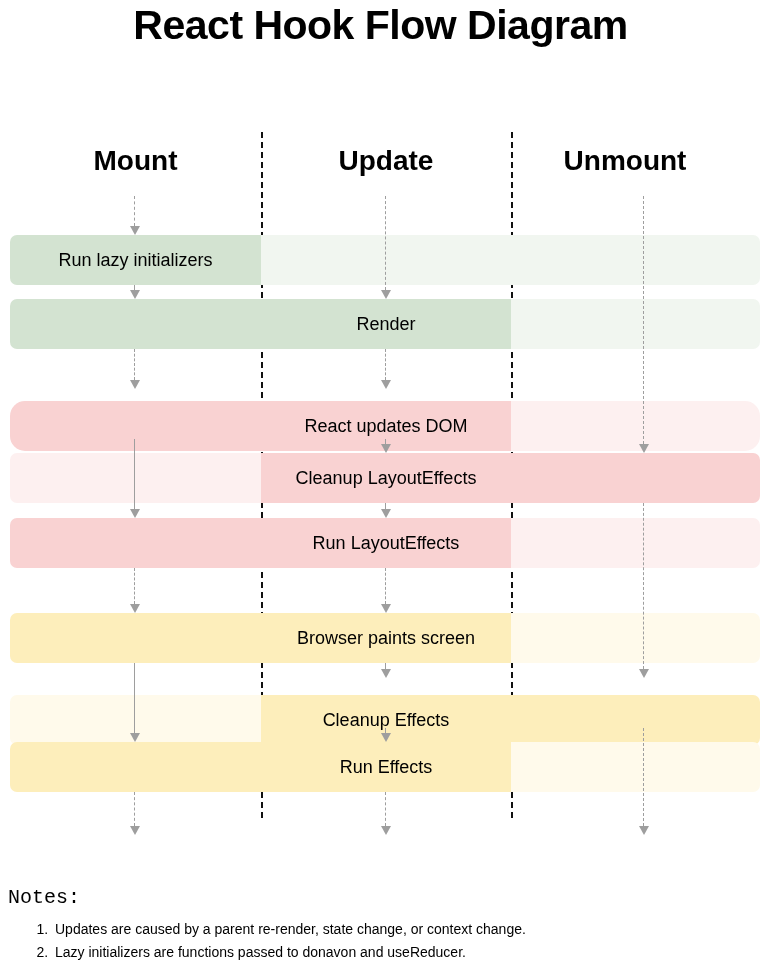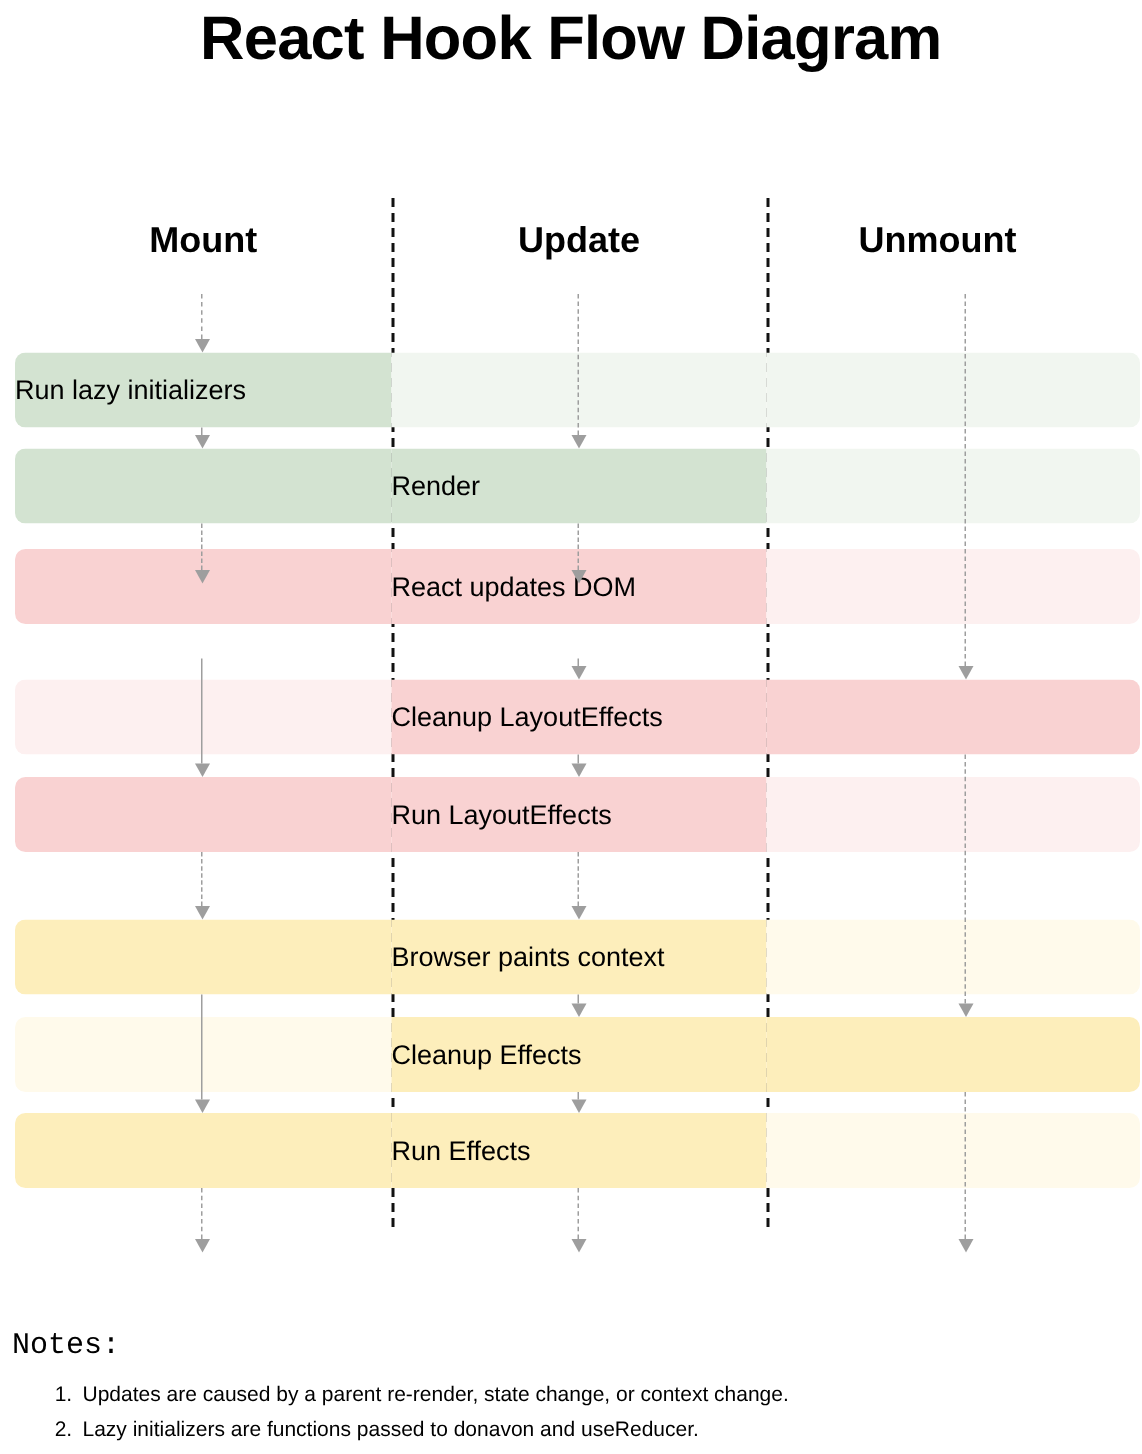--- a/index.html
+++ b/index.html
@@ -15,21 +15,21 @@
     position:absolute;top:2px;left:0;width:761px;text-align:center;
     font-size:41px;font-weight:bold;letter-spacing:-0.5px;line-height:46px;
   }
   .subtitle{
     position:absolute;top:56px;left:0;width:761px;text-align:center;
     font-size:14px;line-height:18px;
   }
 
   
   .col-head{
-    position:absolute;top:144px;font-size:24px;font-weight:bold;
+    position:absolute;top:144px;font-size:28px;font-weight:bold;
     text-align:center;line-height:34px;
   }
   .col-head.c0{left:10px;width:251px;}
   .col-head.c1{left:261px;width:250px;}
   .col-head.c2{left:500px;width:250px;}
 
   
   .divider{
     position:absolute;top:132px;height:686px;width:0;
     border-left:2px dashed #111;
@@ -44,21 +44,21 @@
 
   .g-on{background:#d3e3d1;}
   .g-off{background:#f1f6f0;}
   .p-on{background:#f9d2d2;}
   .p-off{background:#fdf0f0;}
   .y-on{background:#fdeebb;}
   .y-off{background:#fffaeb;}
 
   .row-label{
     position:absolute;top:0;height:60px;line-height:50px;
-    font-size:18px;text-align:left;white-space:nowrap;
+    font-size:18px;text-align:center;white-space:nowrap;
   }
   .row-label.c0{left:0;width:251px;}
   .row-label.c1{left:251px;width:250px;}
 
   
   .conn{position:absolute;width:0;}
   .conn.dash{border-left:1px dashed #9e9e9e;}
   .conn.solid{border-left:1px solid #9e9e9e;}
   .arrowhead{
     position:absolute;width:0;height:0;
@@ -91,21 +91,21 @@
         <div class="cell c1 g-off"></div>
         <div class="cell c2 g-off"></div>
         <div class="row-label c0">Run lazy initializers</div>
       </div>
       <div class="row" style="top: 299px; text-decoration: underline;">
         <div class="cell c0 g-on"></div>
         <div class="cell c1 g-on"></div>
         <div class="cell c2 g-off"></div>
         <div class="row-label c1">Render</div>
       </div>
-      <div class="row" style="top: 366px;">
+      <div class="row" style="top: 401px; border-radius: 15px;">
         <div class="cell c0 p-on"></div>
         <div class="cell c1 p-on"></div>
         <div class="cell c2 p-off"></div>
         <div class="row-label c1">React updates DOM</div>
       </div>
       <div class="row" style="top: 453px;">
         <div class="cell c0 p-off"></div>
         <div class="cell c1 p-on"></div>
         <div class="cell c2 p-on"></div>
         <div class="row-label c1">Cleanup LayoutEffects</div>
@@ -113,23 +113,23 @@
       <div class="row" style="top: 518px;">
         <div class="cell c0 p-on"></div>
         <div class="cell c1 p-on"></div>
         <div class="cell c2 p-off"></div>
         <div class="row-label c1">Run LayoutEffects</div>
       </div>
       <div class="row" style="top: 613px;">
         <div class="cell c0 y-on"></div>
         <div class="cell c1 y-on"></div>
         <div class="cell c2 y-off"></div>
-        <div class="row-label c1">Browser paints context</div>
+        <div class="row-label c1">Browser paints screen</div>
       </div>
-      <div class="row" style="top: 678px;">
+      <div class="row" style="top: 695px;">
         <div class="cell c0 y-off"></div>
         <div class="cell c1 y-on"></div>
         <div class="cell c2 y-on"></div>
         <div class="row-label c1">Cleanup Effects</div>
       </div>
       <div class="row" style="top: 742px;">
         <div class="cell c0 y-on"></div>
         <div class="cell c1 y-on"></div>
         <div class="cell c2 y-off"></div>
         <div class="row-label c1">Run Effects</div>

